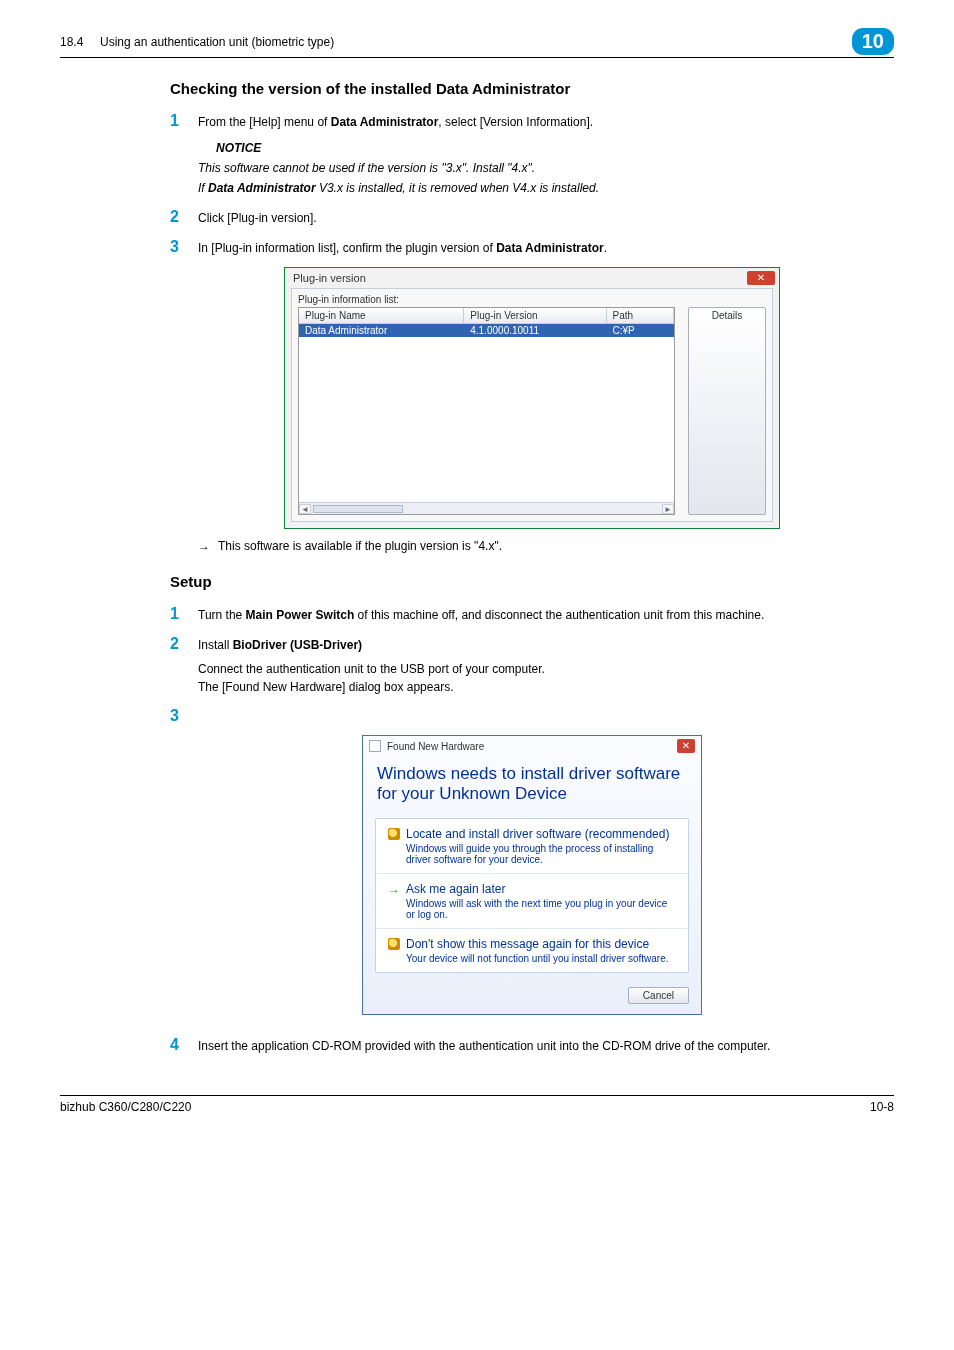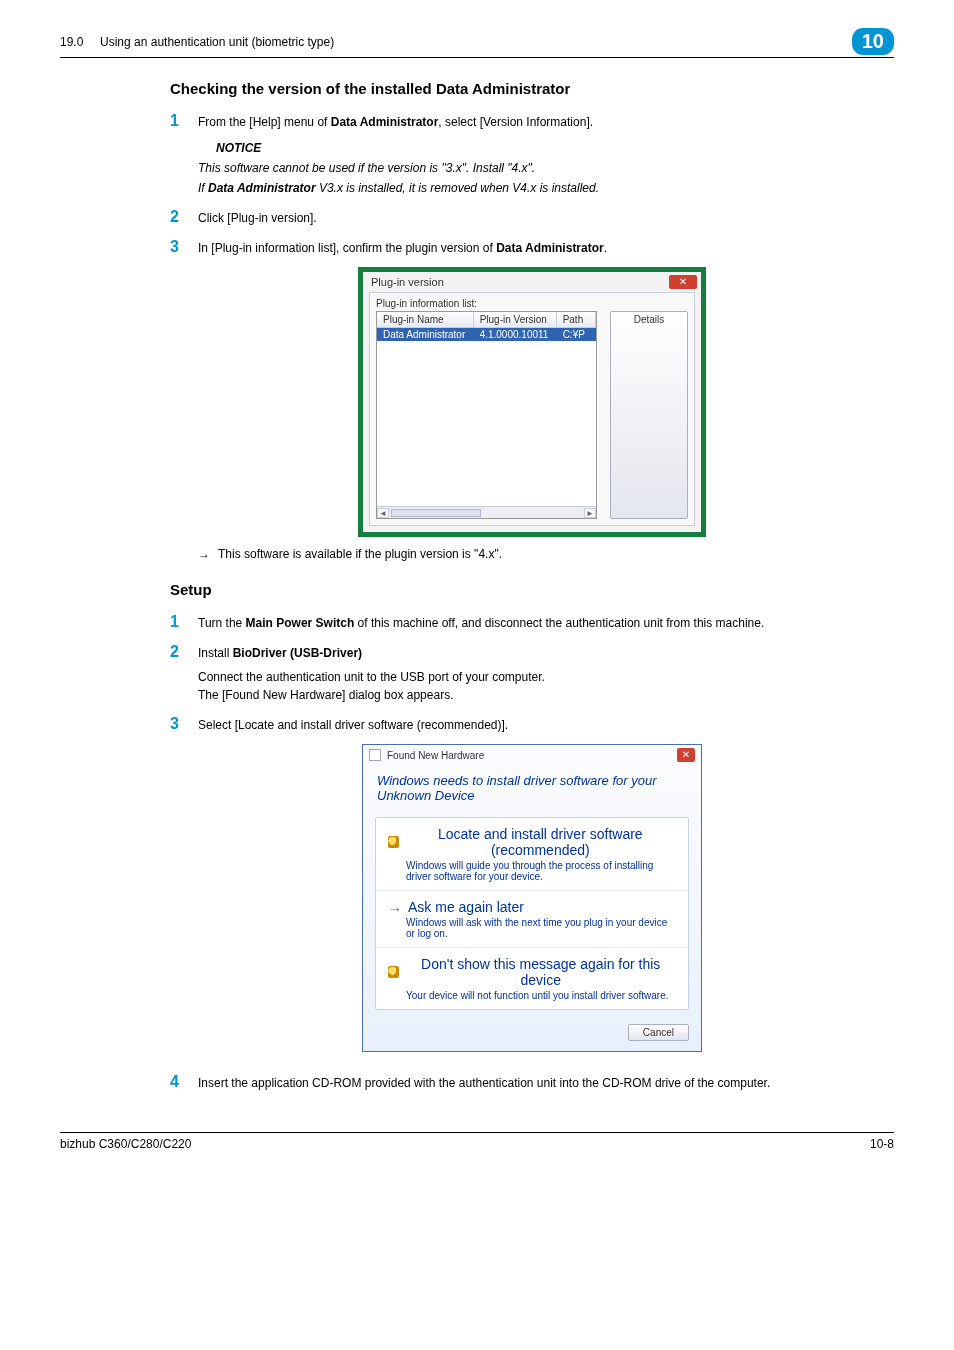--- a/index.html
+++ b/index.html
@@ -57,22 +57,22 @@
   .arrow-note {
     display: flex;
     align-items: flex-start;
     gap: 8px;
     margin: 10px 0 20px 28px;
     font-size: 12px;
   }
   .arrow-note .arrow { font-weight: bold; }
   .centered-fig { display: flex; justify-content: center; margin: 8px 0 10px 0; }
   .dialog1 {
-    width: 348px;
-    border: 5px solid #15803d;
+    width: 496px;
+    border: 1px solid #15803d;
     background: #f2f2f2;
     font-family: "Segoe UI", Tahoma, sans-serif;
     font-size: 10px;
     color: #333;
   }
   .dialog1 .titlebar {
     display: flex;
     justify-content: space-between;
     align-items: center;
     padding: 3px 4px 3px 8px;
@@ -178,38 +178,37 @@
     width: 12px; height: 12px; border: 1px solid #9aa9c8; background: #fff;
   }
   .dialog2 .close-x2 {
     margin-left: auto;
     background: #d04030; color: #fff;
     width: 18px; height: 14px; border-radius: 2px;
     text-align: center; line-height: 14px; font-size: 10px;
   }
   .dialog2 .heading {
     color: #003399;
-    font-size: 13px;
+    font-size: 17px;
     padding: 8px 14px 4px 14px;
-    font-style: italic;
   }
   .dialog2 .options {
     border: 1px solid #c5d3ea;
     margin: 10px 12px 8px 12px;
     background: #fff;
     border-radius: 2px;
   }
   .dialog2 .opt {
     padding: 8px 12px;
     border-bottom: 1px solid #e3eaf6;
   }
   .dialog2 .opt:last-child { border-bottom: none; }
   .dialog2 .opt .row1 {
     display: flex; align-items: center; gap: 6px;
-    color: #003399; font-size: 14px; text-align: center;
+    color: #003399; font-size: 12px;
   }
   .dialog2 .opt .row2 {
     font-size: 10px;
     margin-left: 18px;
     margin-top: 2px;
     color: #003399;
   }
   .dialog2 .opt .shield {
     width: 12px; height: 12px;
     background: radial-gradient(circle at 40% 40%, #ffe066 40%, #d08a00 41%);
@@ -237,21 +236,21 @@
     padding-top: 4px;
     font-size: 12px;
     margin-top: 40px;
   }
 </style>
 </head>
 <body>
 
 <div class="topbar">
   <div>
-    <span>19.0</span>
+    <span>18.4</span>
     &nbsp;&nbsp;&nbsp;
     <span>Using an authentication unit (biometric type)</span>
   </div>
   <div class="chapter-box">10</div>
 </div>
 
 <div class="content">
 
   <h2 class="sub">Checking the version of the installed Data Administrator</h2>
 
@@ -336,21 +335,20 @@
     <div class="body">
       <span>Install </span><b>BioDriver (USB-Driver)</b>
       <div style="height:6px"></div>
       <div>Connect the authentication unit to the USB port of your computer.</div>
       <div>The [Found New Hardware] dialog box appears.</div>
     </div>
   </div>
 
   <div class="step">
     <div class="num">3</div>
-    <div class="body">Select [Locate and install driver software (recommended)].</div>
   </div>
 
   <div class="centered-fig">
     <div class="dialog2">
       <div class="titlebar">
         <div class="ticon"></div>
         <span>Found New Hardware</span>
         <div class="close-x2">✕</div>
       </div>
       <div class="heading">Windows needs to install driver software for your Unknown Device</div>

